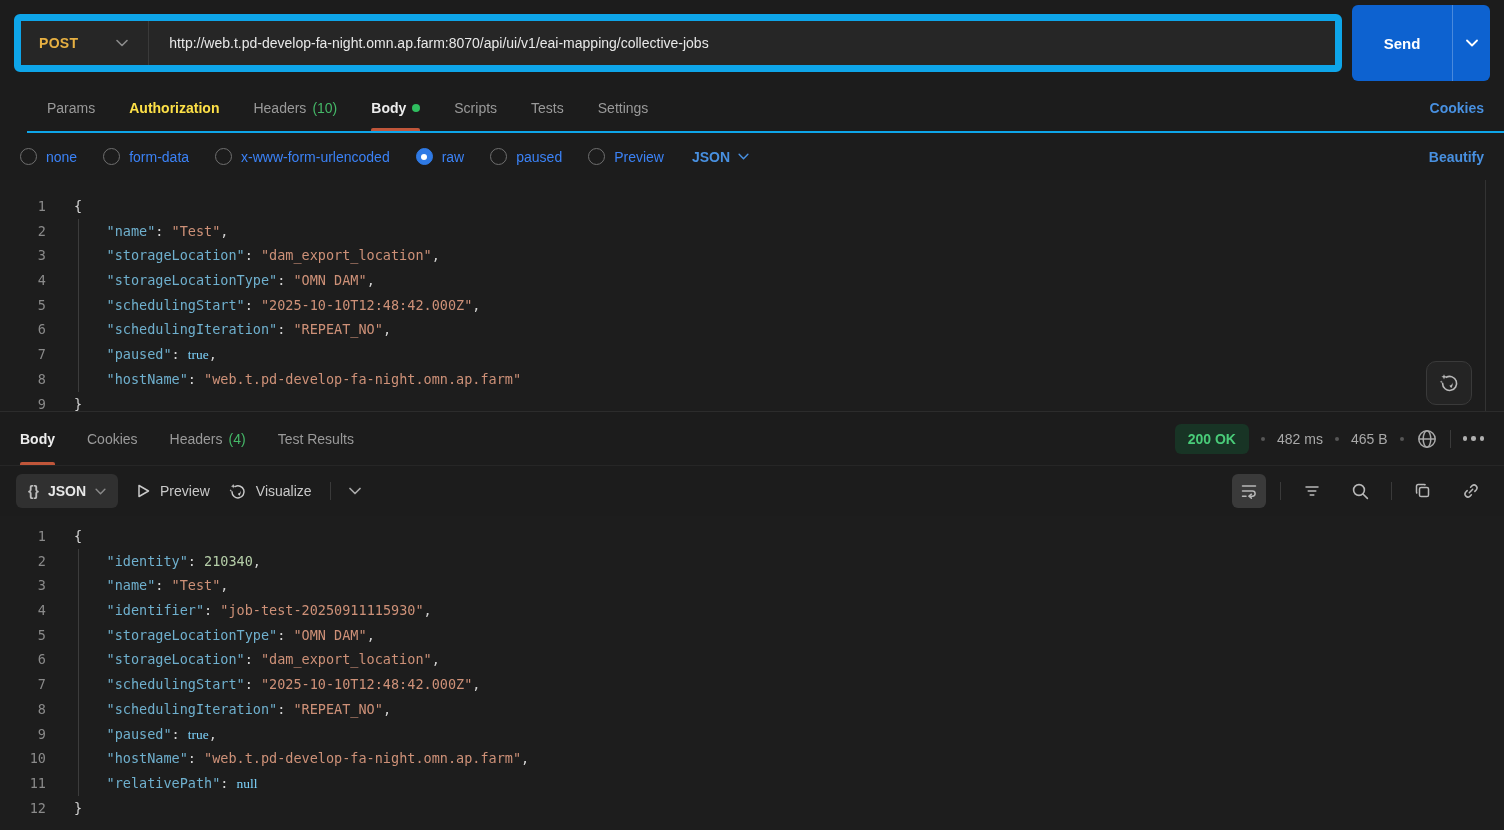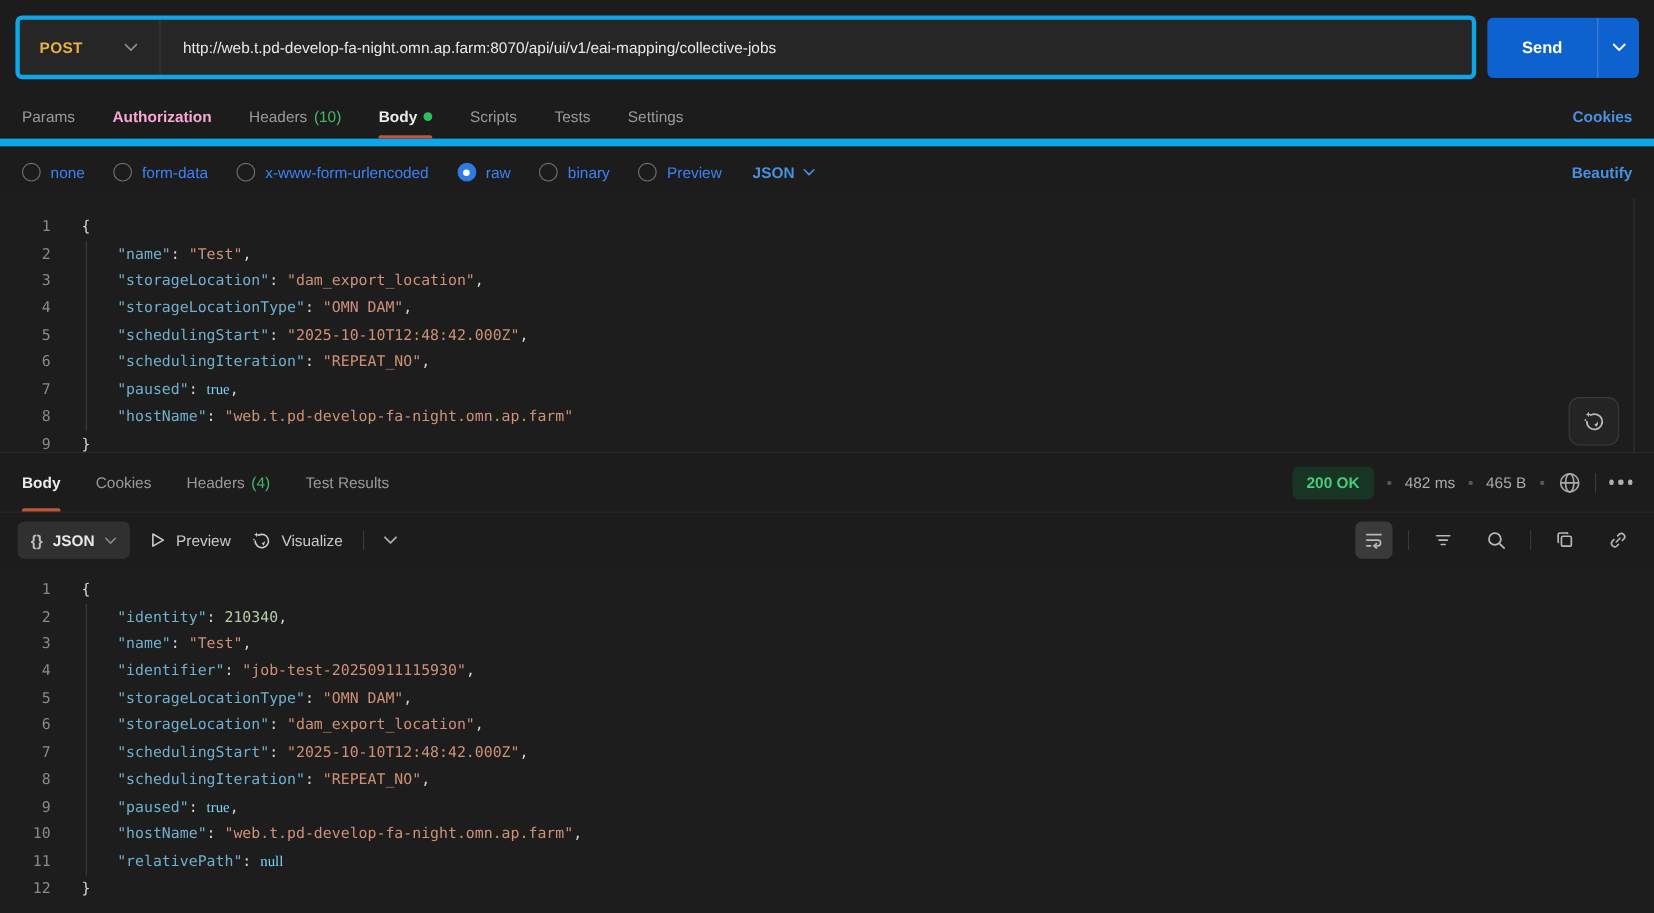--- a/index.html
+++ b/index.html
@@ -13,51 +13,51 @@
     display:flex; flex-direction:column;
     overflow:hidden;
     position:relative;
   }
   svg { display:block; }
 
   
   .url-row { height:85px; display:flex; align-items:center; padding:14px 14px 13px 14px; gap:10px; }
   .url-field {
     flex:1; height:58px; display:flex; align-items:center;
-    background:#262626; border:4px solid #0ea5e9; border-radius:6px;
+    background:#262626; border:7px solid #0ea5e9; border-radius:6px;
     overflow:hidden;
   }
   .method { display:flex; align-items:center; gap:38px; padding:0 20px 0 18px; height:100%; cursor:pointer; }
   .method-label { color:#e7b042; font-weight:700; letter-spacing:.3px; }
   .chev { color:#8a8a8a; }
   .url-field .vdiv { width:1px; height:100%; background:#3a3a3a; }
   .url-text { padding-left:20px; color:#e8e8e8; white-space:nowrap; overflow:hidden; }
-  .send-btn { display:flex; height:55px; border-radius:6px; overflow:hidden;text-align:center; }
+  .send-btn { display:flex; height:76px; border-radius:6px; overflow:hidden;text-align:center; }
   .send-main {
     background:#0d62d0; color:#fff; font-weight:700; font-size:15px;
     display:flex; align-items:center; justify-content:center;
     width:100px; cursor:pointer;
   }
   .send-caret {
     background:#0d62d0; border-left:1px solid rgba(255,255,255,.25);
     width:38px; display:flex; align-items:center; justify-content:center;
     color:#fff; cursor:pointer;
   }
 
   
   .req-tabs {
     height:48px; display:flex; align-items:stretch;
-    border-bottom:7px solid #0ea5e9; padding:0 20px;
+    border-bottom:2px solid #0ea5e9; padding:0 20px;margin-left:27px;
   }
   .tabs { display:flex; align-items:stretch; gap:34px; flex:1; }
   .tab {
     display:flex; align-items:center; gap:6px; color:#9a9a9a;
     cursor:pointer; position:relative; white-space:nowrap;
   }
-  .tab.strong { color:#f9a8d4; font-weight:700;align-items:center; }
+  .tab.strong { color:#fde047; font-weight:700;align-items:center; }
   .tab.active { color:#ececec; font-weight:700;justify-content:space-between; }
   .tab.active::after {
     content:""; position:absolute; left:0; right:0; bottom:0;
     height:3px; background:#c0563a; border-radius:2px 2px 0 0;
   }
   .tab .count { color:#45b868; }
   .tab .count:empty { display:none; }
   .gdot { width:8px; height:8px; border-radius:50%; background:#2fbe5f; }
   .side-link { color:#4890e0; font-weight:700; cursor:pointer; align-self:center; }
 
@@ -207,21 +207,21 @@
     <label class="radio-opt">
       <span class="radio"></span>
       <span>x-www-form-urlencoded</span>
     </label>
     <label class="radio-opt selected">
       <span class="radio"></span>
       <span>raw</span>
     </label>
     <label class="radio-opt">
       <span class="radio"></span>
-      <span>binary</span>
+      <span>paused</span>
     </label>
     <label class="radio-opt">
       <span class="radio"></span>
       <span>Preview</span>
     </label>
     <div class="format-dd">
       <span>JSON</span>
       <span>
         <svg width="11" height="7" viewBox="0 0 12 8">
             <polyline points="1,1.5 6,6.5 11,1.5" fill="none" stroke="currentColor" stroke-width="1.7" stroke-linecap="round" stroke-linejoin="round"></polyline>

